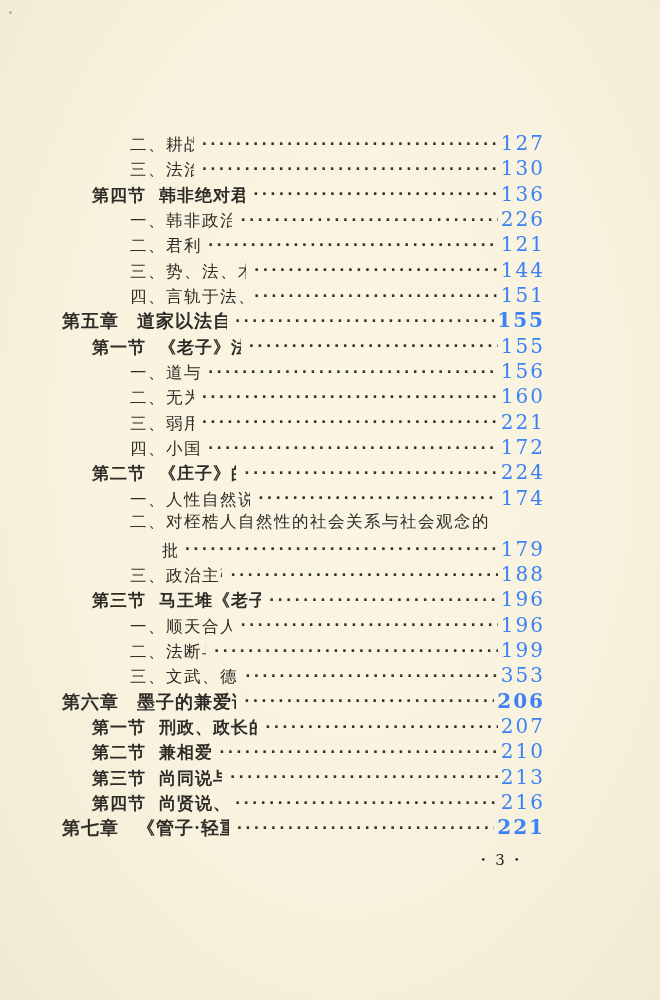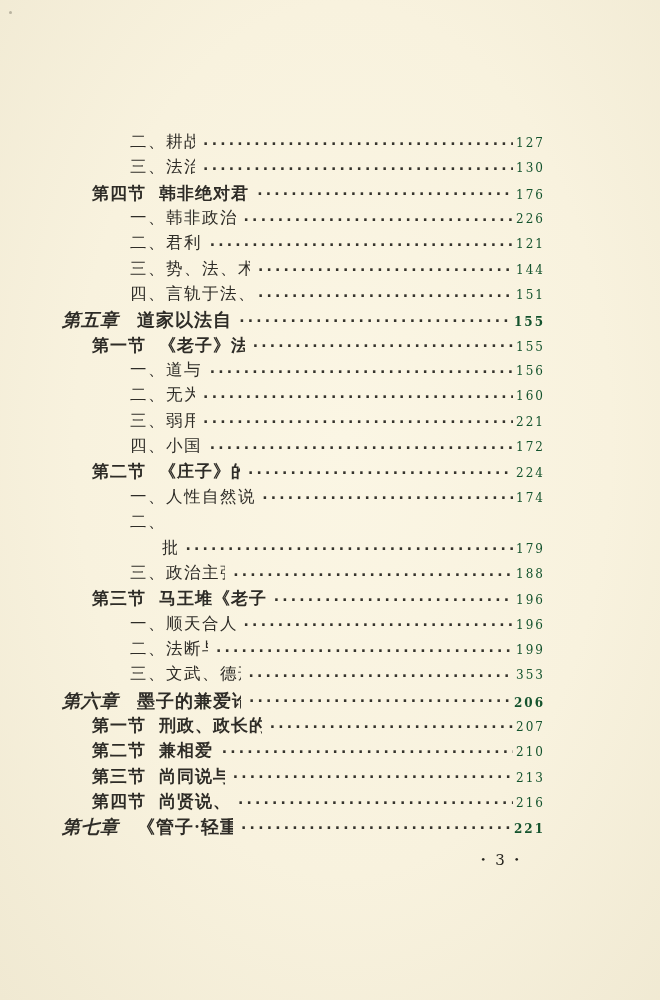--- a/index.html
+++ b/index.html
@@ -32,21 +32,21 @@
     height: 25.35px;
     white-space: nowrap;
   }
   .row .label { flex: 0 0 auto; }
   .row .title { flex: 0 1 auto; overflow: hidden; }
   .level-chapter {
     font-size: 18px;
     font-weight: 700;
     letter-spacing: 1px;
   }
-  .level-chapter .label { margin-right: 18px; font-style: italic; }
+  .level-chapter .label { margin-right: 18px; }
   .level-section {
     padding-left: 30px;
     font-size: 17px;
     letter-spacing: 1px;
   }
   .level-section .label { font-weight: 700; margin-right: 13px; }
   .level-section .title { font-weight: 600; }
   .level-item {
     padding-left: 68px;
     font-size: 16.5px;
@@ -66,23 +66,23 @@
     font-family: "DejaVu Sans", sans-serif;
     font-size: 14px;
     font-weight: 700;
     letter-spacing: 3.2px;
     color: #35332c;
     line-height: 1;
   }
   .pageno {
     flex: 0 0 auto;
     font-family: "DejaVu Serif", "Liberation Serif", serif;
-    font-size: 12px;
+    font-size: 20px;
     letter-spacing: 2px;
-    color: #14532d;
+    color: #3b82f6;
     text-align: right;
   }
   .folio {
     position: absolute;
     top: 851px;
     left: 468px;
     width: 64px;
     display: flex;
     justify-content: center;
     align-items: center;
@@ -110,21 +110,21 @@
     <div class="row level-item">
     <span class="label">三、</span>
     <span class="title">法治思想</span>
     <span class="leader"><span class="dots">··························································································</span></span>
     <span class="pageno">130</span>
   </div>
     <div class="row level-section">
     <span class="label">第四节</span>
     <span class="title">韩非绝对君主专制主义的政治思想</span>
     <span class="leader"><span class="dots">··························································································</span></span>
-    <span class="pageno">176</span>
+    <span class="pageno">136</span>
   </div>
     <div class="row level-item">
     <span class="label">一、</span>
     <span class="title">韩非政治思想的理论基础</span>
     <span class="leader"><span class="dots">··························································································</span></span>
     <span class="pageno">226</span>
   </div>
     <div class="row level-item">
     <span class="label">二、</span>
     <span class="title">君利中心论</span>
@@ -186,20 +186,21 @@
     <span class="pageno">224</span>
   </div>
     <div class="row level-item">
     <span class="label">一、</span>
     <span class="title">人性自然说与回到自然中去的主张</span>
     <span class="leader"><span class="dots">··························································································</span></span>
     <span class="pageno">174</span>
   </div>
     <div class="row level-item">
     <span class="label">二、</span>
+    <span class="title">对桎梏人自然性的社会关系与社会观念的</span>
 
   </div>
     <div class="row level-continuation">
     <span class="label"></span>
     <span class="title">批判</span>
     <span class="leader"><span class="dots">··························································································</span></span>
     <span class="pageno">179</span>
   </div>
     <div class="row level-item">
     <span class="label">三、</span>

